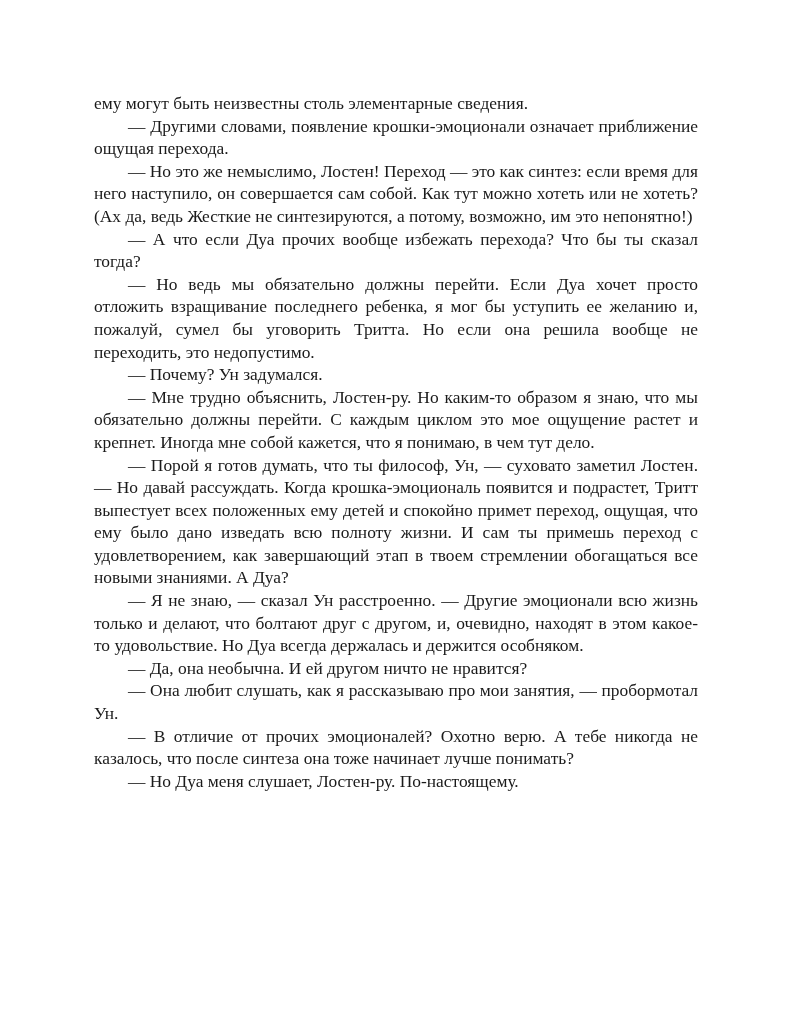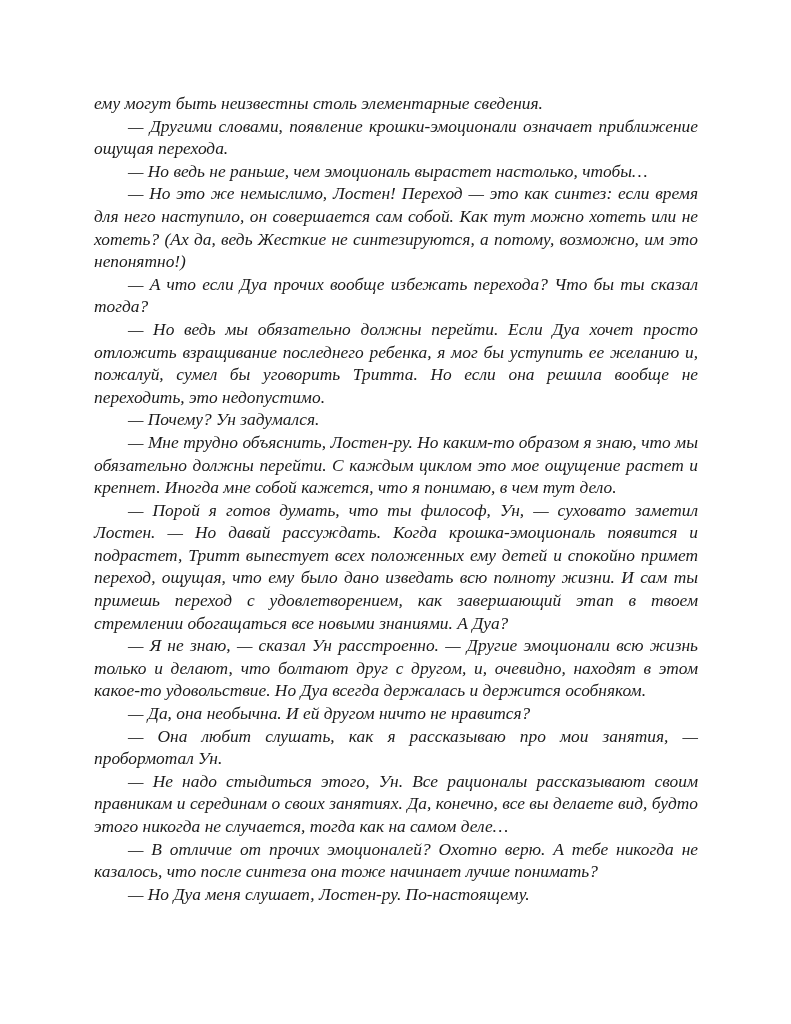--- a/index.html
+++ b/index.html
@@ -11,36 +11,33 @@
     width: 604px;
     font-family: "Liberation Serif", serif;
     font-size: 17.4px;
     line-height: 22.6px;
     color: #1a1a1a;
   }
   .page p {
     margin: 0;
     text-align: justify;
     text-indent: 0;
-    font-style: italic;
   }
   .page p.indent { text-indent: 34px; }
 </style>
 </head>
 <body>
 
 <div class="page">
   <p>ему могут быть неизвестны столь элементарные сведения.</p>
   <p class="indent">— Другими словами, появление крошки-эмоционали означает приближение ощущая перехода.</p>
-  <p class="indent">— Но ведь не раньше, чем эмоциональ вырастет настолько, чтобы…</p>
   <p class="indent">— Но это же немыслимо, Лостен! Переход — это как синтез: если время для него наступило, он совершается сам собой. Как тут можно хотеть или не хотеть? (Ах да, ведь Жесткие не синтезируются, а потому, возможно, им это непонятно!)</p>
   <p class="indent">— А что если Дуа прочих вообще избежать перехода? Что бы ты сказал тогда?</p>
   <p class="indent">— Но ведь мы обязательно должны перейти. Если Дуа хочет просто отложить взращивание последнего ребенка, я мог бы уступить ее желанию и, пожалуй, сумел бы уговорить Тритта. Но если она решила вообще не переходить, это недопустимо.</p>
   <p class="indent">— Почему? Ун задумался.</p>
   <p class="indent">— Мне трудно объяснить, Лостен-ру. Но каким-то образом я знаю, что мы обязательно должны перейти. С каждым циклом это мое ощущение растет и крепнет. Иногда мне собой кажется, что я понимаю, в чем тут дело.</p>
   <p class="indent">— Порой я готов думать, что ты философ, Ун, — суховато заметил Лостен. — Но давай рассуждать. Когда крошка-эмоциональ появится и подрастет, Тритт выпестует всех положенных ему детей и спокойно примет переход, ощущая, что ему было дано изведать всю полноту жизни. И сам ты примешь переход с удовлетворением, как завершающий этап в твоем стремлении обогащаться все новыми знаниями. А Дуа?</p>
   <p class="indent">— Я не знаю, — сказал Ун расстроенно. — Другие эмоционали всю жизнь только и делают, что болтают друг с другом, и, очевидно, находят в этом какое-то удовольствие. Но Дуа всегда держалась и держится особняком.</p>
   <p class="indent">— Да, она необычна. И ей другом ничто не нравится?</p>
   <p class="indent">— Она любит слушать, как я рассказываю про мои занятия, — пробормотал Ун.</p>
-  <p class="indent">— Не надо стыдиться этого, Ун. Все рационалы рассказывают своим правникам и серединам о своих занятиях. Да, конечно, все вы делаете вид, будто этого никогда не случается, тогда как на самом деле…</p>
   <p class="indent">— В отличие от прочих эмоционалей? Охотно верю. А тебе никогда не казалось, что после синтеза она тоже начинает лучше понимать?</p>
   <p class="indent">— Но Дуа меня слушает, Лостен-ру. По-настоящему.</p>
 </div>
 
 </body></html>

